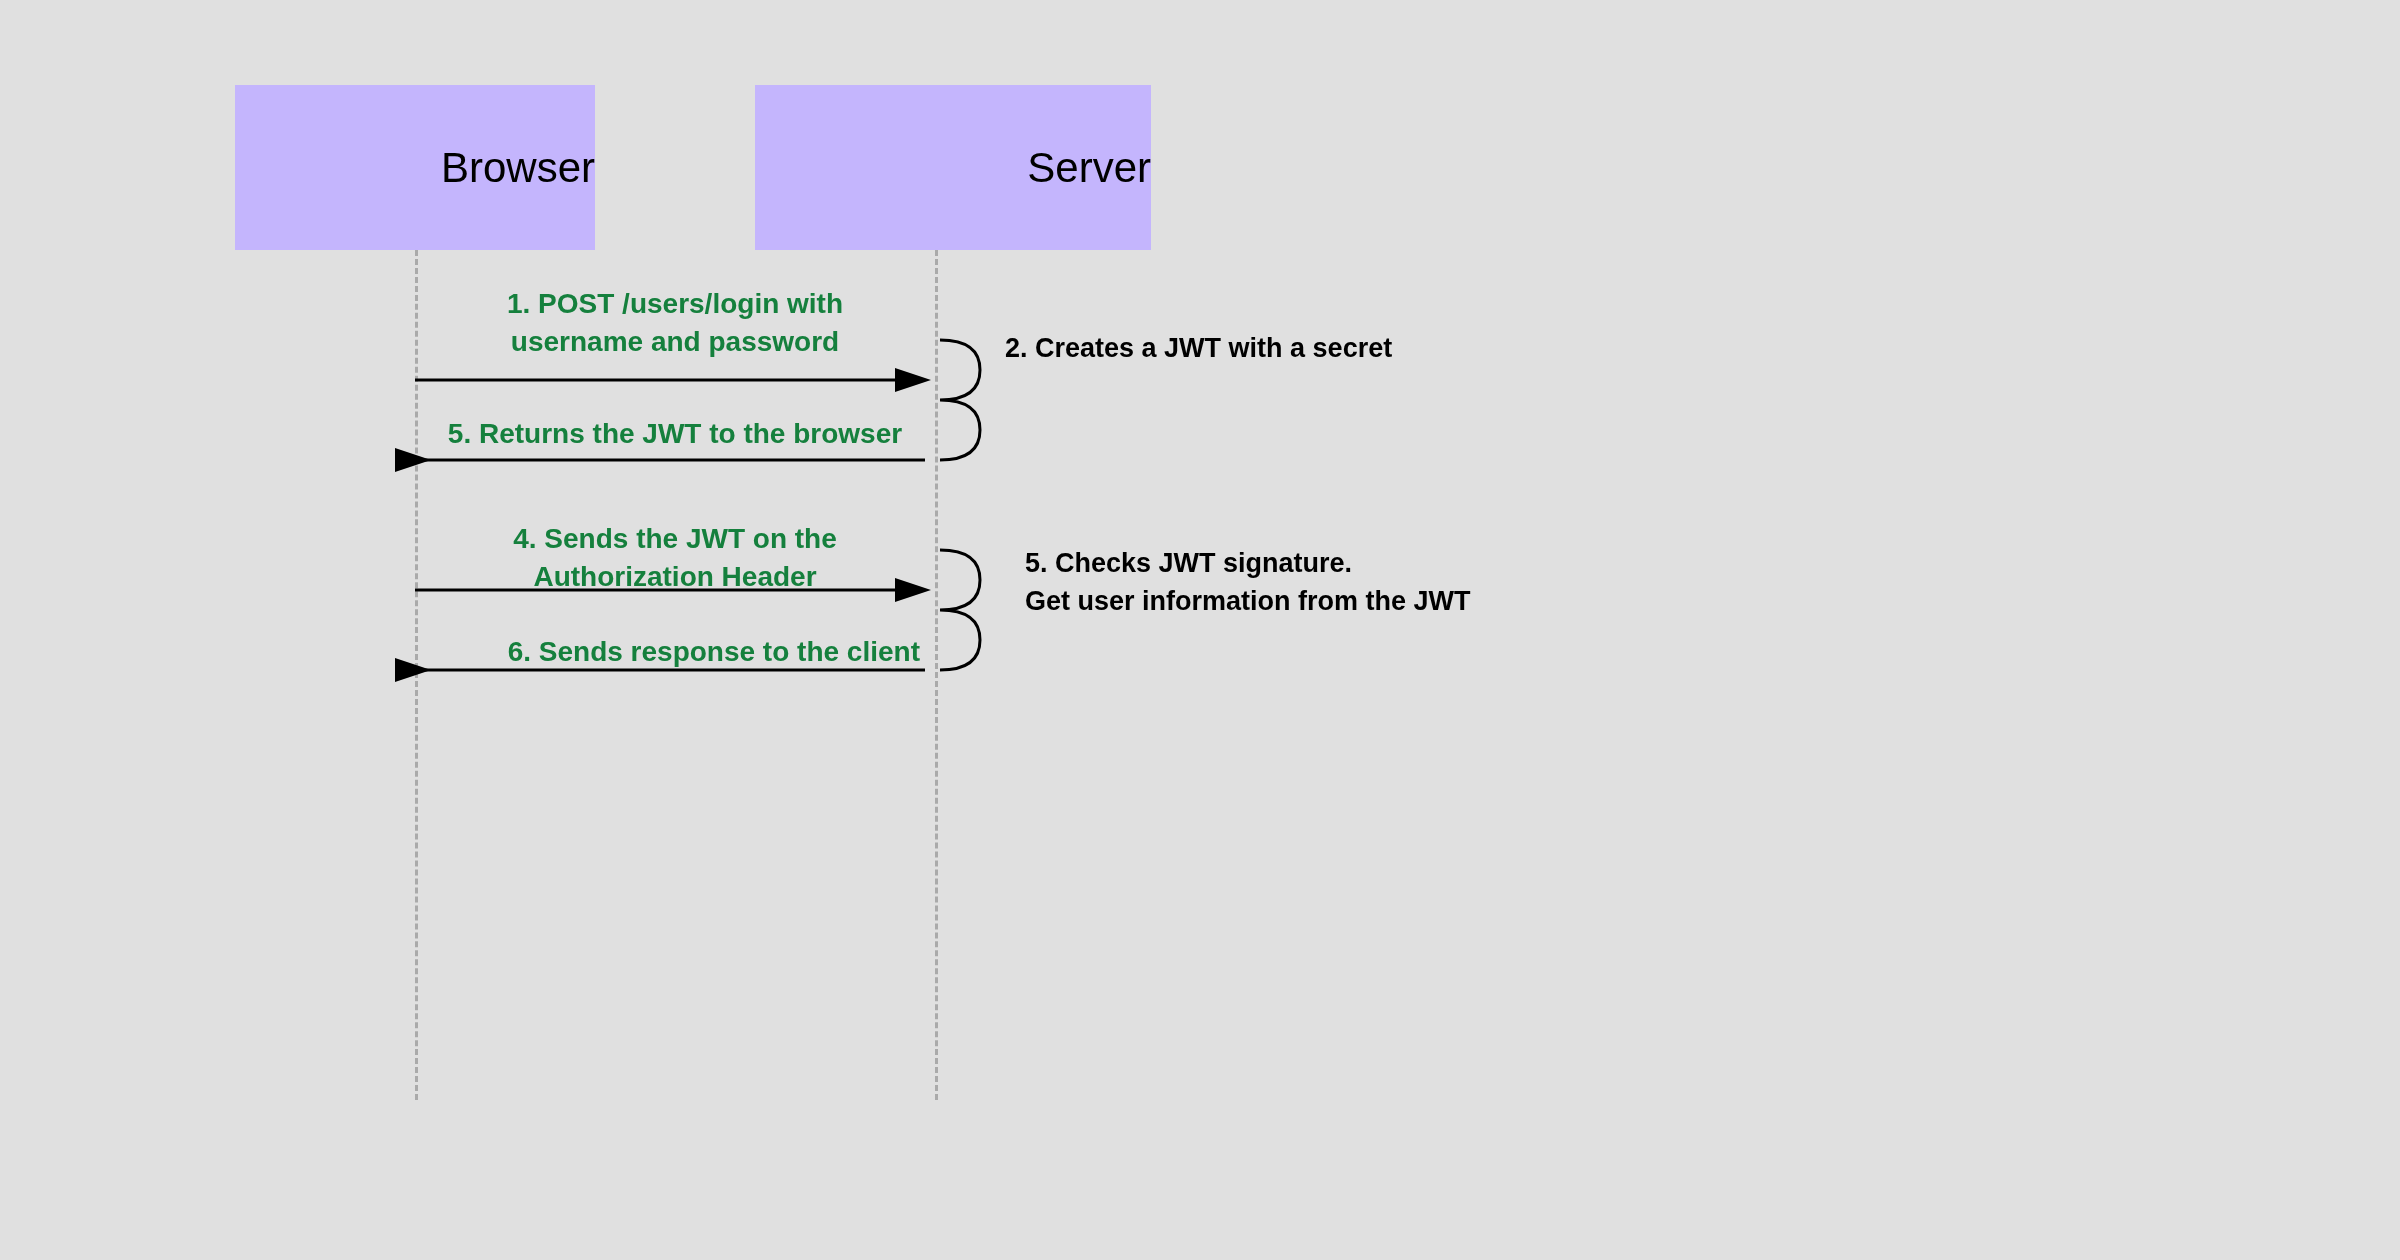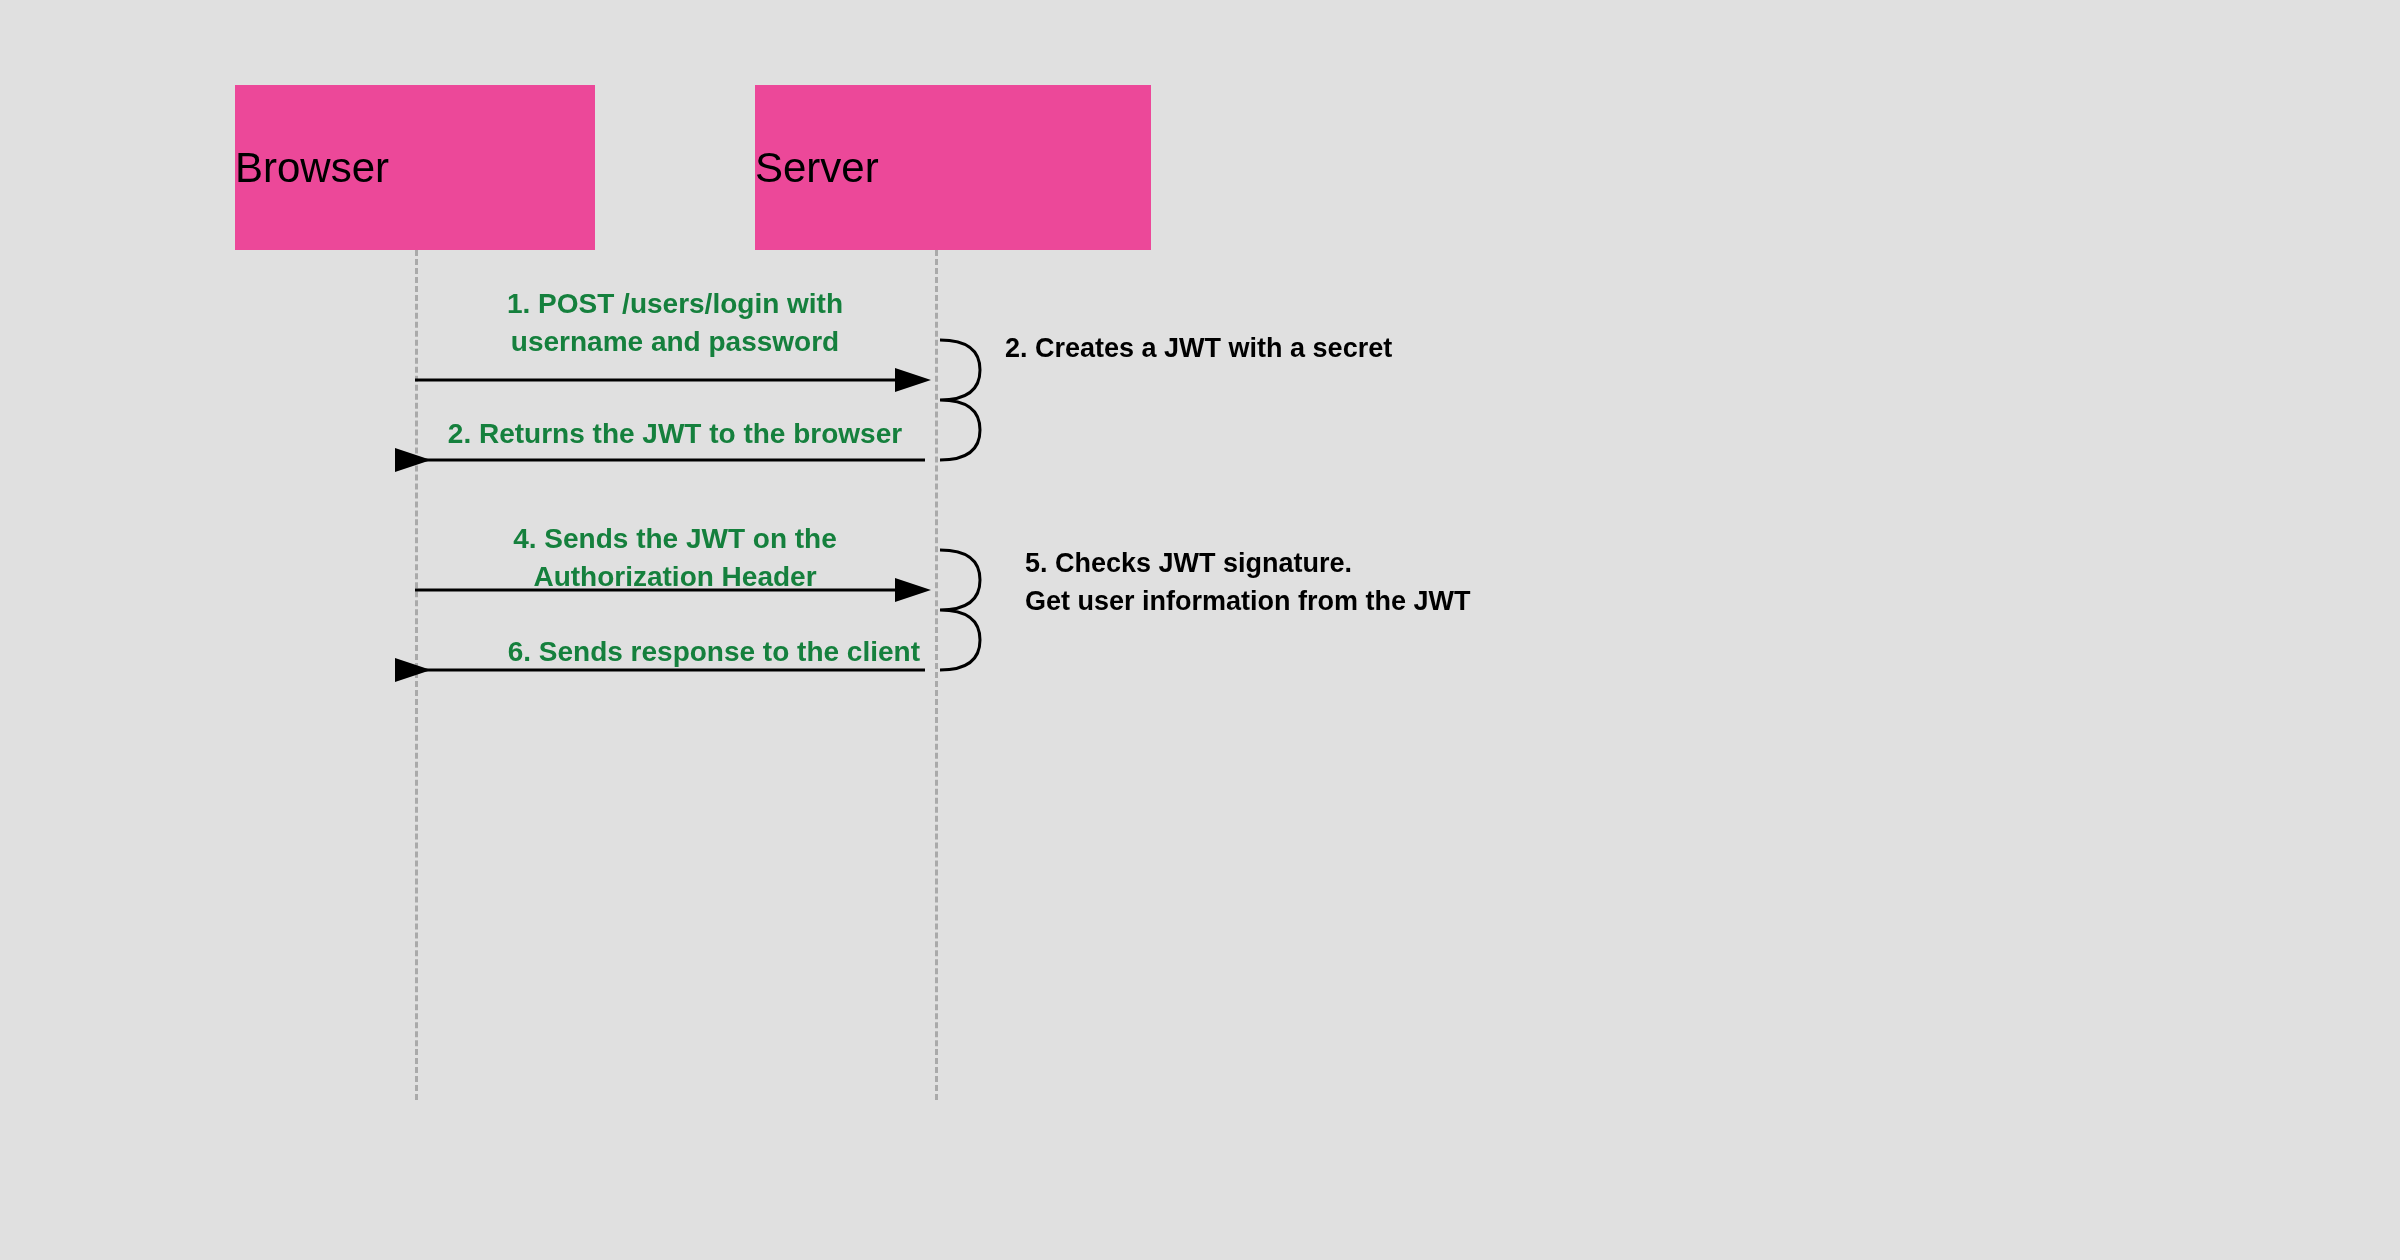--- a/index.html
+++ b/index.html
@@ -16,25 +16,25 @@
     .diagram-container {
       position: absolute;
       top: 0; left: 0;
       width: 2400px;
       height: 1260px;
     }
 
     
     .actor-box {
       position: absolute;
-      background: #ec4899;
+      background: #c4b5fd;
       border: none;
       display: flex;
       align-items: center;
-      justify-content: flex-start;
+      justify-content: flex-end;
     }
 
     .browser-box {
       top: 85px;
       left: 235px;
       width: 360px;
       height: 165px;
     }
 
     .server-box {
@@ -114,21 +114,21 @@
 
   <div class="step-label" style="left: 430px; top: 285px; width: 490px; text-align: center;">
     1. POST /users/login with<br>username and password
   </div>
 
   <div class="side-label" style="left: 1005px; top: 330px; width: 420px;">
     2. Creates a JWT with a secret
   </div>
 
   <div class="step-label" style="left: 430px; top: 415px; width: 490px; text-align: center;">
-    2. Returns the JWT to the browser
+    5. Returns the JWT to the browser
   </div>
 
   <div class="step-label" style="left: 430px; top: 520px; width: 490px; text-align: center;">
     4. Sends the JWT on the<br>Authorization Header
   </div>
 
   <div class="side-label" style="left: 1005px; top: 545px; width: 460px; margin-left: 20px;">
     5. Checks JWT signature.<br>Get user information from the JWT
   </div>
 

